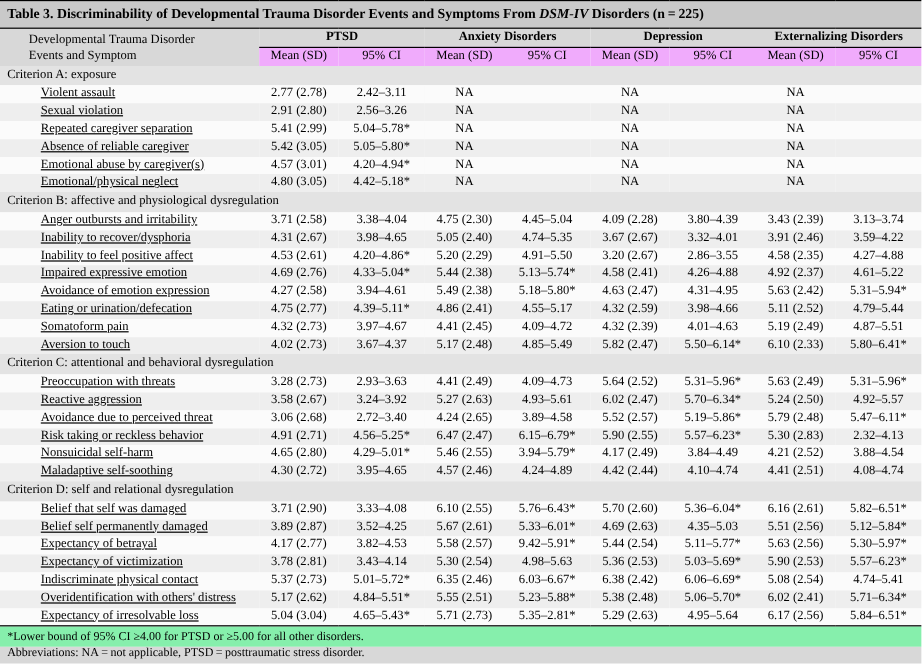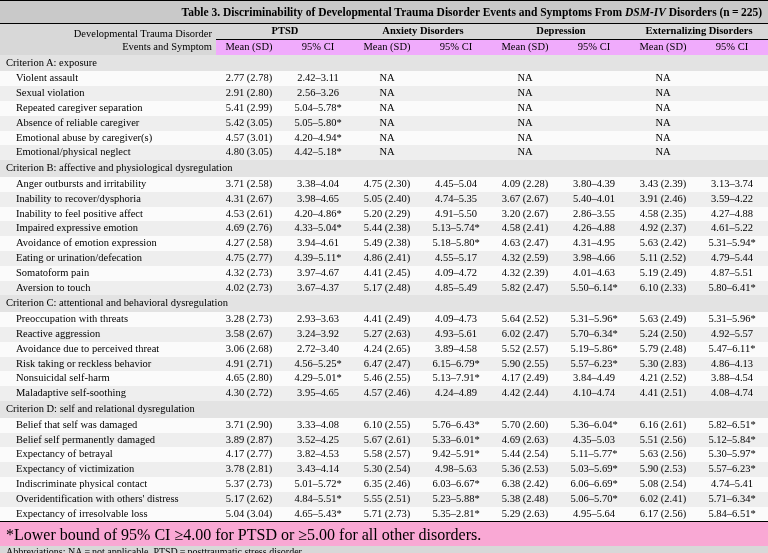--- a/index.html
+++ b/index.html
@@ -2,34 +2,34 @@
 <html><head>
 <meta charset="utf-8">
 <style>
   html,body{margin:0;padding:0;background:#fff;}
   body{font-family:"Liberation Serif", serif;}
   .page{width:768px;height:553px;position:relative;background:#fff;box-sizing:border-box;}
   .tbl{width:768px;border-collapse:collapse;font-size:10.5px;color:#000;}
   .title-row td{background:#c9c9c9;border-top:1.3px solid #000;border-bottom:1px solid #000;
     font-weight:bold;font-size:11.5px;padding:4px 6px 4px 6px;}
   .title-row em{font-style:italic;}
-  thead td{background:#d8d8d8;text-align:right;}
+  thead td{background:#d8d8d8;}
   .hdr-group{text-align:center;font-weight:bold;}
-  .hdr-stub{vertical-align:bottom;padding-left:6px;padding-right:4px;}
+  .hdr-stub{vertical-align:bottom;padding-left:24px;padding-right:4px;}
   .ul{border-bottom:0.8px solid #000;}
   .hdr-sub td{background:#f0abfc;}
   .sec td{background:#e3e3e3;font-weight:normal;padding:2px 6px;}
   td{padding:1px 4px;line-height:1.22;}
-  .stub{padding-left:16px;white-space:nowrap;}
+  .stub{padding-left:34px;white-space:nowrap;text-decoration:underline;}
   .num{text-align:center;white-space:nowrap;width:58px;}
   .ci{text-align:center;white-space:nowrap;width:64px;}
   tbody tr.alt td{background:#eeeeee;}
   tbody tr td{background:#fbfbfb;}
   .sec td{background:#e3e3e3 !important;}
-  .foot td{background:#f9a8d4;border-top:1px solid #000;padding:3px 6px 1px 6px;font-size:16px;}
+  .foot td{background:#86efac;border-top:1px solid #000;padding:3px 6px 1px 6px;font-size:10px;}
   .foot2 td{background:#d8d8d8;border-bottom:1.3px solid #000;padding:0 6px 4px 6px;font-size:10px;}
 </style>
 </head>
 <body>
 
 <div class="page">
   <table class="tbl">
     <thead>
       <tr class="title-row">
         <td colspan="9"><span>Table 3. Discriminability of Developmental Trauma Disorder Events and Symptoms From </span><em>DSM-IV</em><span> Disorders (n = 225)</span></td>
@@ -139,21 +139,21 @@
           <td class="num">3.43 (2.39)</td>
           <td class="ci">3.13–3.74</td>
         </tr>
         <tr class="alt">
           <td class="stub">Inability to recover/dysphoria</td>
           <td class="num">4.31 (2.67)</td>
           <td class="ci">3.98–4.65</td>
           <td class="num">5.05 (2.40)</td>
           <td class="ci">4.74–5.35</td>
           <td class="num">3.67 (2.67)</td>
-          <td class="ci">5.40–4.01</td>
+          <td class="ci">3.32–4.01</td>
           <td class="num">3.91 (2.46)</td>
           <td class="ci">3.59–4.22</td>
         </tr>
         <tr>
           <td class="stub">Inability to feel positive affect</td>
           <td class="num">4.53 (2.61)</td>
           <td class="ci">4.20–4.86*</td>
           <td class="num">5.20 (2.29)</td>
           <td class="ci">4.91–5.50</td>
           <td class="num">3.20 (2.67)</td>
@@ -254,28 +254,28 @@
         </tr>
         <tr class="alt">
           <td class="stub">Risk taking or reckless behavior</td>
           <td class="num">4.91 (2.71)</td>
           <td class="ci">4.56–5.25*</td>
           <td class="num">6.47 (2.47)</td>
           <td class="ci">6.15–6.79*</td>
           <td class="num">5.90 (2.55)</td>
           <td class="ci">5.57–6.23*</td>
           <td class="num">5.30 (2.83)</td>
-          <td class="ci">4.86–4.13</td>
+          <td class="ci">2.32–4.13</td>
         </tr>
         <tr>
           <td class="stub">Nonsuicidal self-harm</td>
           <td class="num">4.65 (2.80)</td>
           <td class="ci">4.29–5.01*</td>
           <td class="num">5.46 (2.55)</td>
-          <td class="ci">5.13–7.91*</td>
+          <td class="ci">3.94–5.79*</td>
           <td class="num">4.17 (2.49)</td>
           <td class="ci">3.84–4.49</td>
           <td class="num">4.21 (2.52)</td>
           <td class="ci">3.88–4.54</td>
         </tr>
         <tr class="alt">
           <td class="stub">Maladaptive self-soothing</td>
           <td class="num">4.30 (2.72)</td>
           <td class="ci">3.95–4.65</td>
           <td class="num">4.57 (2.46)</td>

